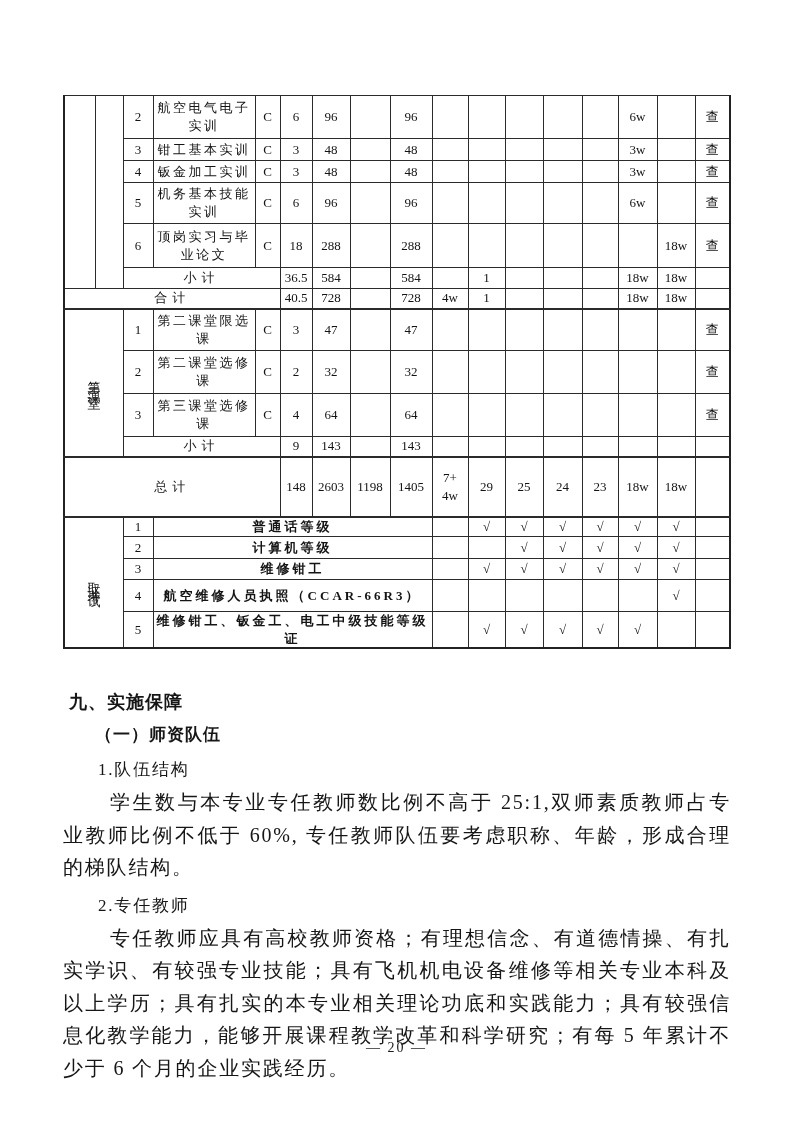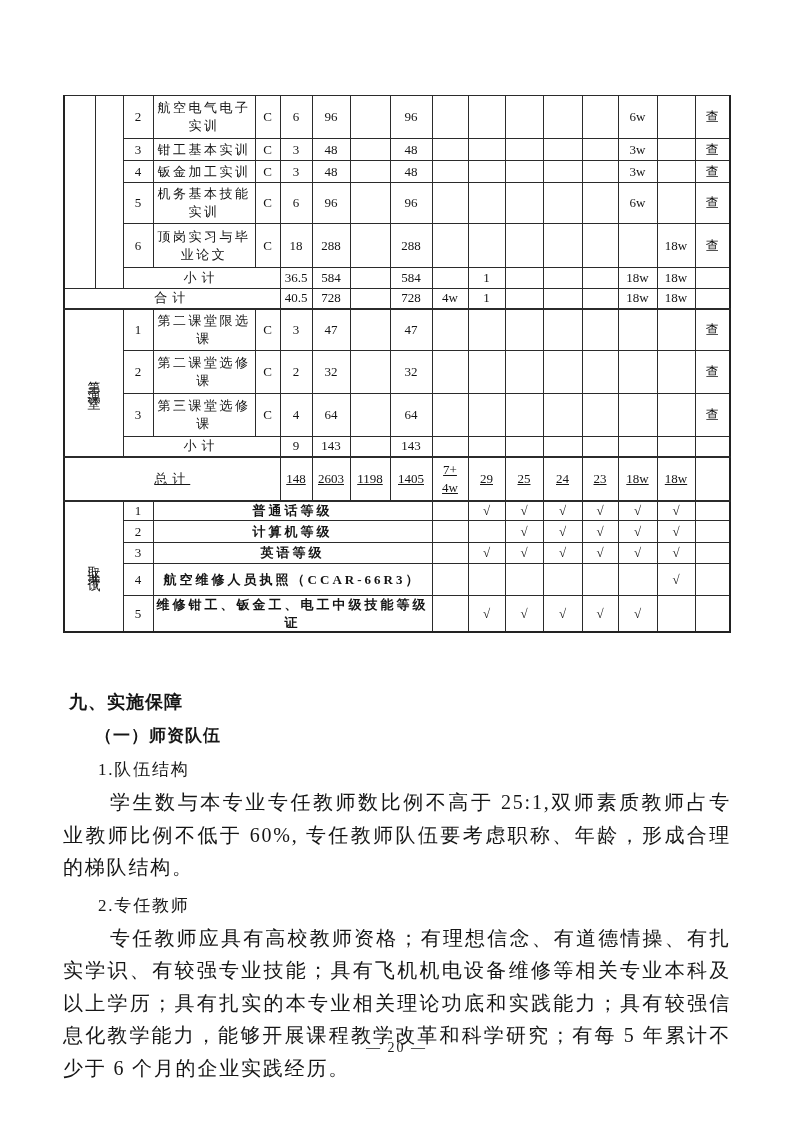--- a/index.html
+++ b/index.html
@@ -31,21 +31,21 @@
     writing-mode:vertical-rl;text-orientation:upright;
     letter-spacing:4px;font-size:13px;display:inline-block;
   }
   
   .textblock{position:absolute;left:63px;top:684px;width:668px;}
   .h1{
     font-family:"Liberation Sans","DejaVu Sans",sans-serif;
     font-weight:700;font-size:18px;line-height:24px;margin:6px;letter-spacing:1px;
   }
   .h2{
-    font-family:Liberation Sans, sans-serif;
+    font-family:Liberation Mono, monospace;
     font-weight:700;font-size:17px;line-height:24px;margin:10px 0 0 32px;letter-spacing:1px;
   }
   .t1{font-size:17px;line-height:24px;margin:10px 0 0 35px;letter-spacing:1.8px;}
   .para{
     font-size:20px;line-height:32.5px;margin:4px 0 0;
     text-indent:47px;text-align:justify;letter-spacing:1.8px;
   }
   .pagenum{
     position:absolute;top:1040px;left:0;width:100%;
     text-align:center;font-size:14px;letter-spacing:2px;color:#1a1a1a;
@@ -254,21 +254,21 @@
           <td>143</td>
           <td></td>
           <td></td>
           <td></td>
           <td></td>
           <td></td>
           <td></td>
           <td></td>
           <td></td>
         </tr>
-        <tr class="sep" style="height: 44px; text-decoration: underline;">
+        <tr class="sep" style="height: 60px;">
           <td colspan="5" class="label">总计</td>
           <td>148</td>
           <td class="small">2603</td>
           <td class="small">1198</td>
           <td class="small">1405</td>
           <td>7+
 4w</td>
           <td>29</td>
           <td>25</td>
           <td>24</td>
@@ -297,21 +297,21 @@
           <td></td>
           <td>√</td>
           <td>√</td>
           <td>√</td>
           <td>√</td>
           <td>√</td>
           <td></td>
         </tr>
         <tr style="height: 21px;">
           <td>3</td>
-          <td colspan="6" class="cert">英语等级</td>
+          <td colspan="6" class="cert">维修钳工</td>
           <td></td>
           <td>√</td>
           <td>√</td>
           <td>√</td>
           <td>√</td>
           <td>√</td>
           <td>√</td>
           <td></td>
         </tr>
         <tr style="height: 32px;">

